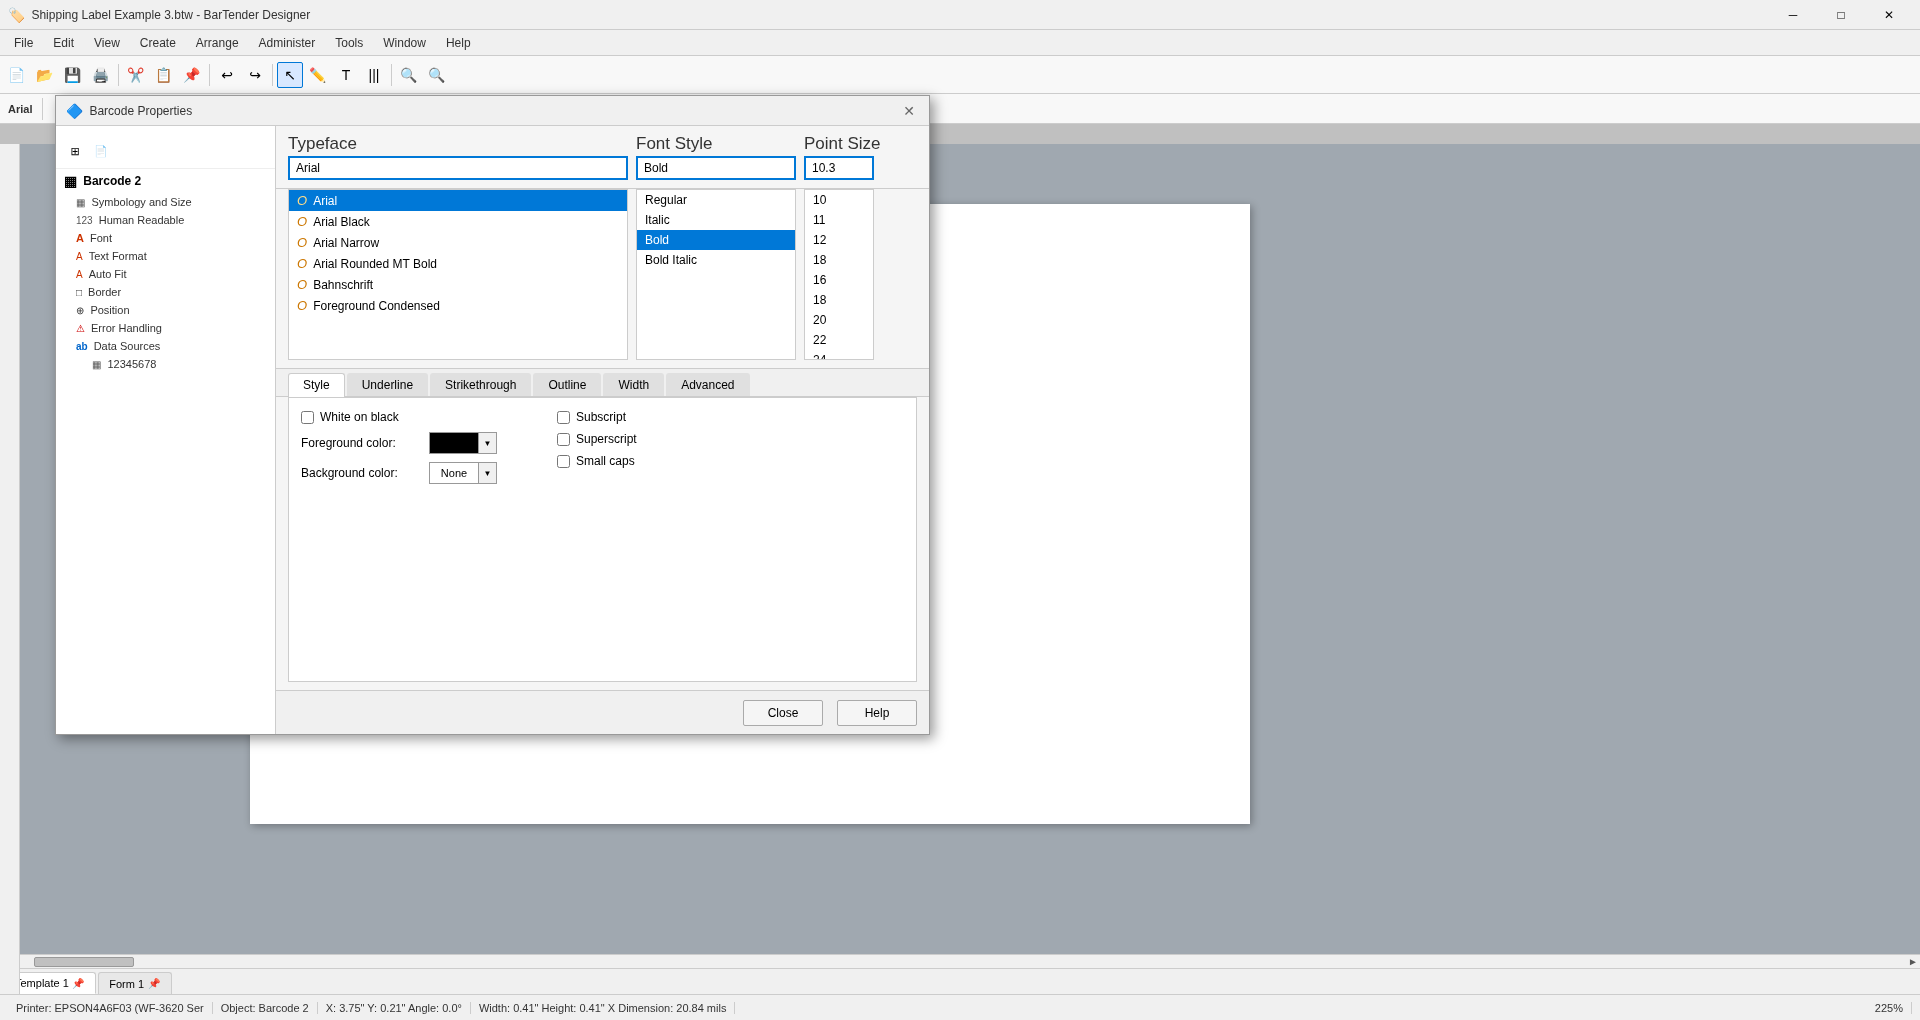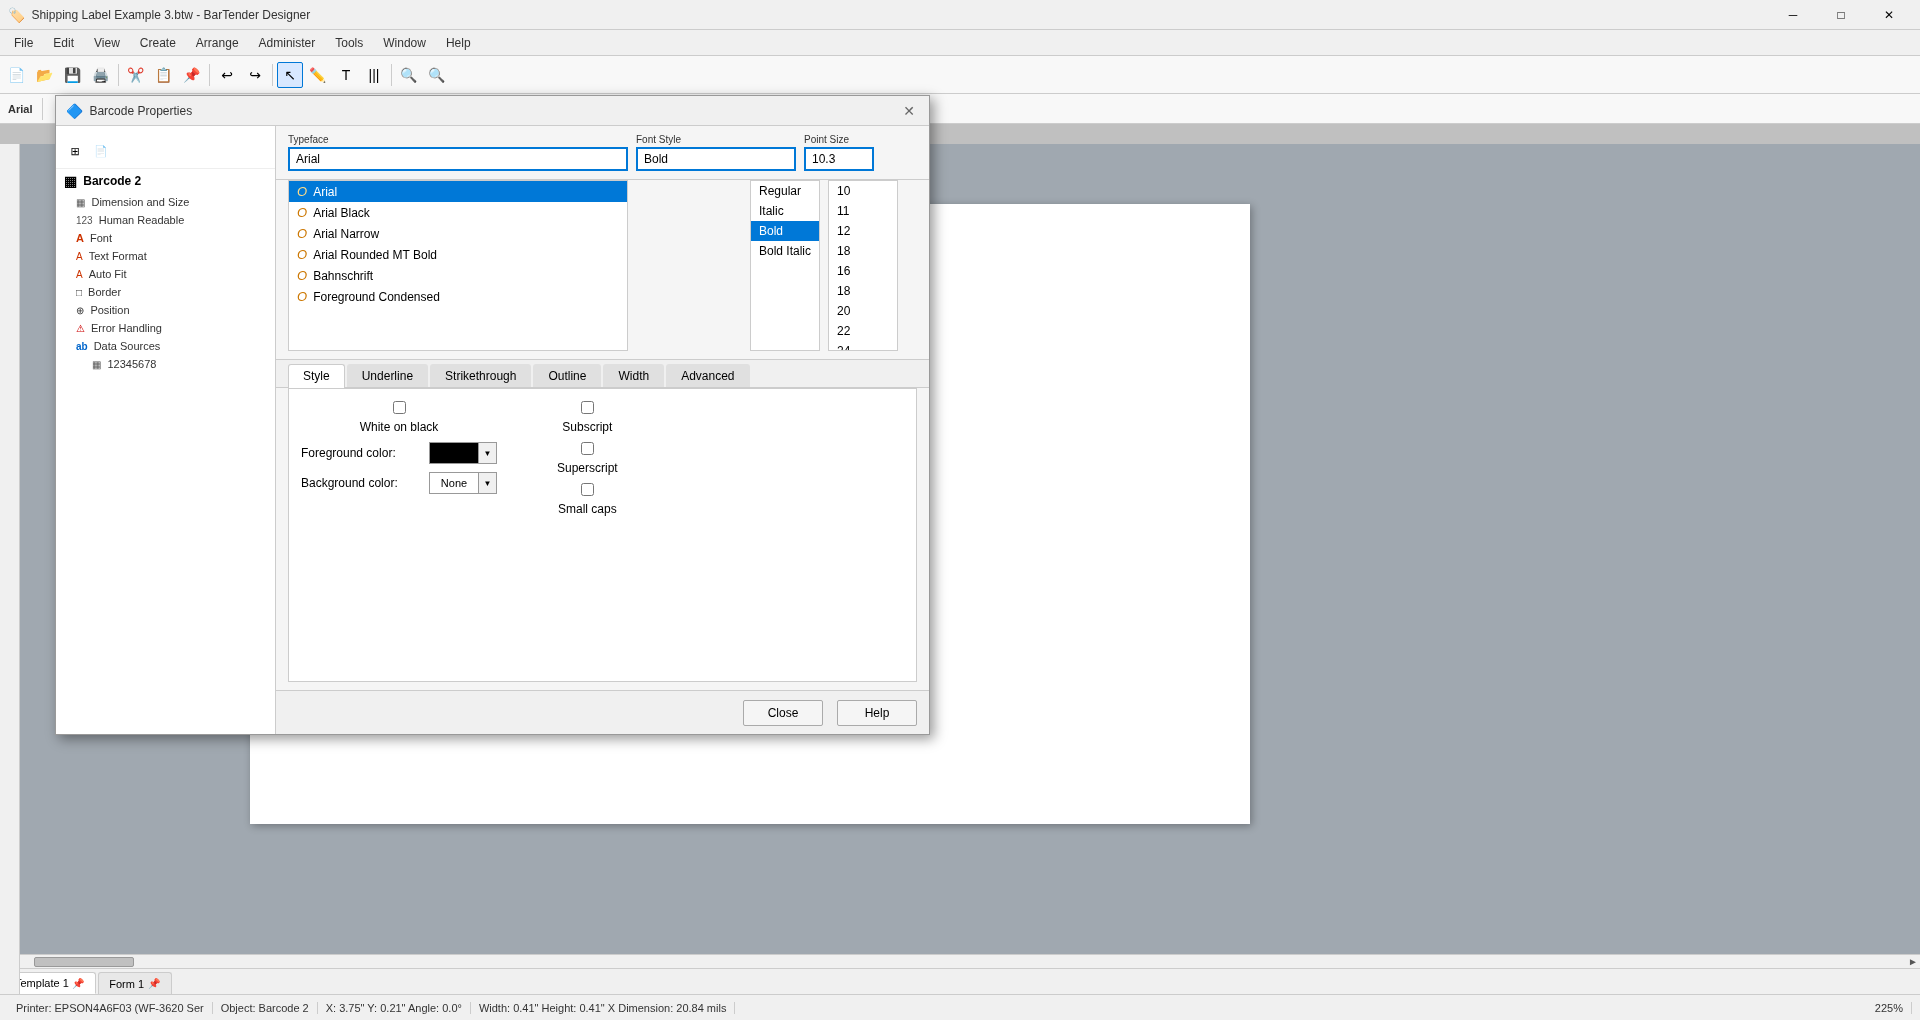--- a/index.html
+++ b/index.html
@@ -291,21 +291,21 @@
       padding: 8px 12px;
       background: #f5f5f5;
       border-bottom: 1px solid #ccc;
     }
     .font-selector-row {
       display: flex;
       gap: 8px;
       align-items: flex-start;
     }
     .font-col { display: flex; flex-direction: column; gap: 2px; }
-    .font-col label { font-size: 10px; color: #333; }
+    .font-col label { font-size: 17px; color: #333; }
     .font-input {
       border: 2px solid #0078d7;
       background: white;
       padding: 3px 6px;
       font-size: 12px;
       outline: none;
     }
     .font-input.typeface { width: 340px; }
     .font-input.style { width: 160px; }
     .font-input.size { width: 70px; }
@@ -318,21 +318,21 @@
       flex: 0 0 180px;
       height: 180px;
       border-bottom: 1px solid #ccc;
     }
 
     .font-list-container {
       display: flex;
       flex-direction: column;
     }
     .font-list-container.typeface-list { width: 340px; }
-    .font-list-container.style-list { width: 184px; align-items: flex-end; }
+    .font-list-container.style-list { width: 160px; }
     .font-list-container.size-list { width: 70px; }
 
     .font-list {
       flex: 1;
       border: 1px solid #ccc;
       background: white;
       overflow-y: auto;
       font-size: 12px;
     }
     .font-list-item {
@@ -390,21 +390,20 @@
       align-items: flex-start;
     }
 
     .style-col { display: flex; flex-direction: column; gap: 8px; }
 
     .checkbox-row {
       display: flex;
       align-items: center;
       gap: 6px;
       font-size: 12px;
-      flex-direction: column;
     }
     .checkbox-row input[type="checkbox"] { width: 13px; height: 13px; }
 
     .color-row {
       display: flex;
       align-items: center;
       gap: 8px;
       font-size: 12px;
     }
     .color-label { min-width: 120px; }
@@ -789,21 +788,21 @@
           <button class="tb-btn" style="width:22px;height:22px;font-size:11px;">📄</button>
         </div>
 
         <div class="tree-header">
           <span class="tree-icon">▦</span>
           <span>Barcode 2</span>
         </div>
 
         <div class="tree-item">
           <span style="font-size:10px;color:#555;">▦</span>
-          <span>Dimension and Size</span>
+          <span>Symbology and Size</span>
         </div>
         <div class="tree-item">
           <span style="font-size:10px;color:#555;">123</span>
           <span>Human Readable</span>
         </div>
         <div class="tree-item">
           <span style="color:#cc3300;font-weight:bold;">A</span>
           <span>Font</span>
         </div>
         <div class="tree-item">

